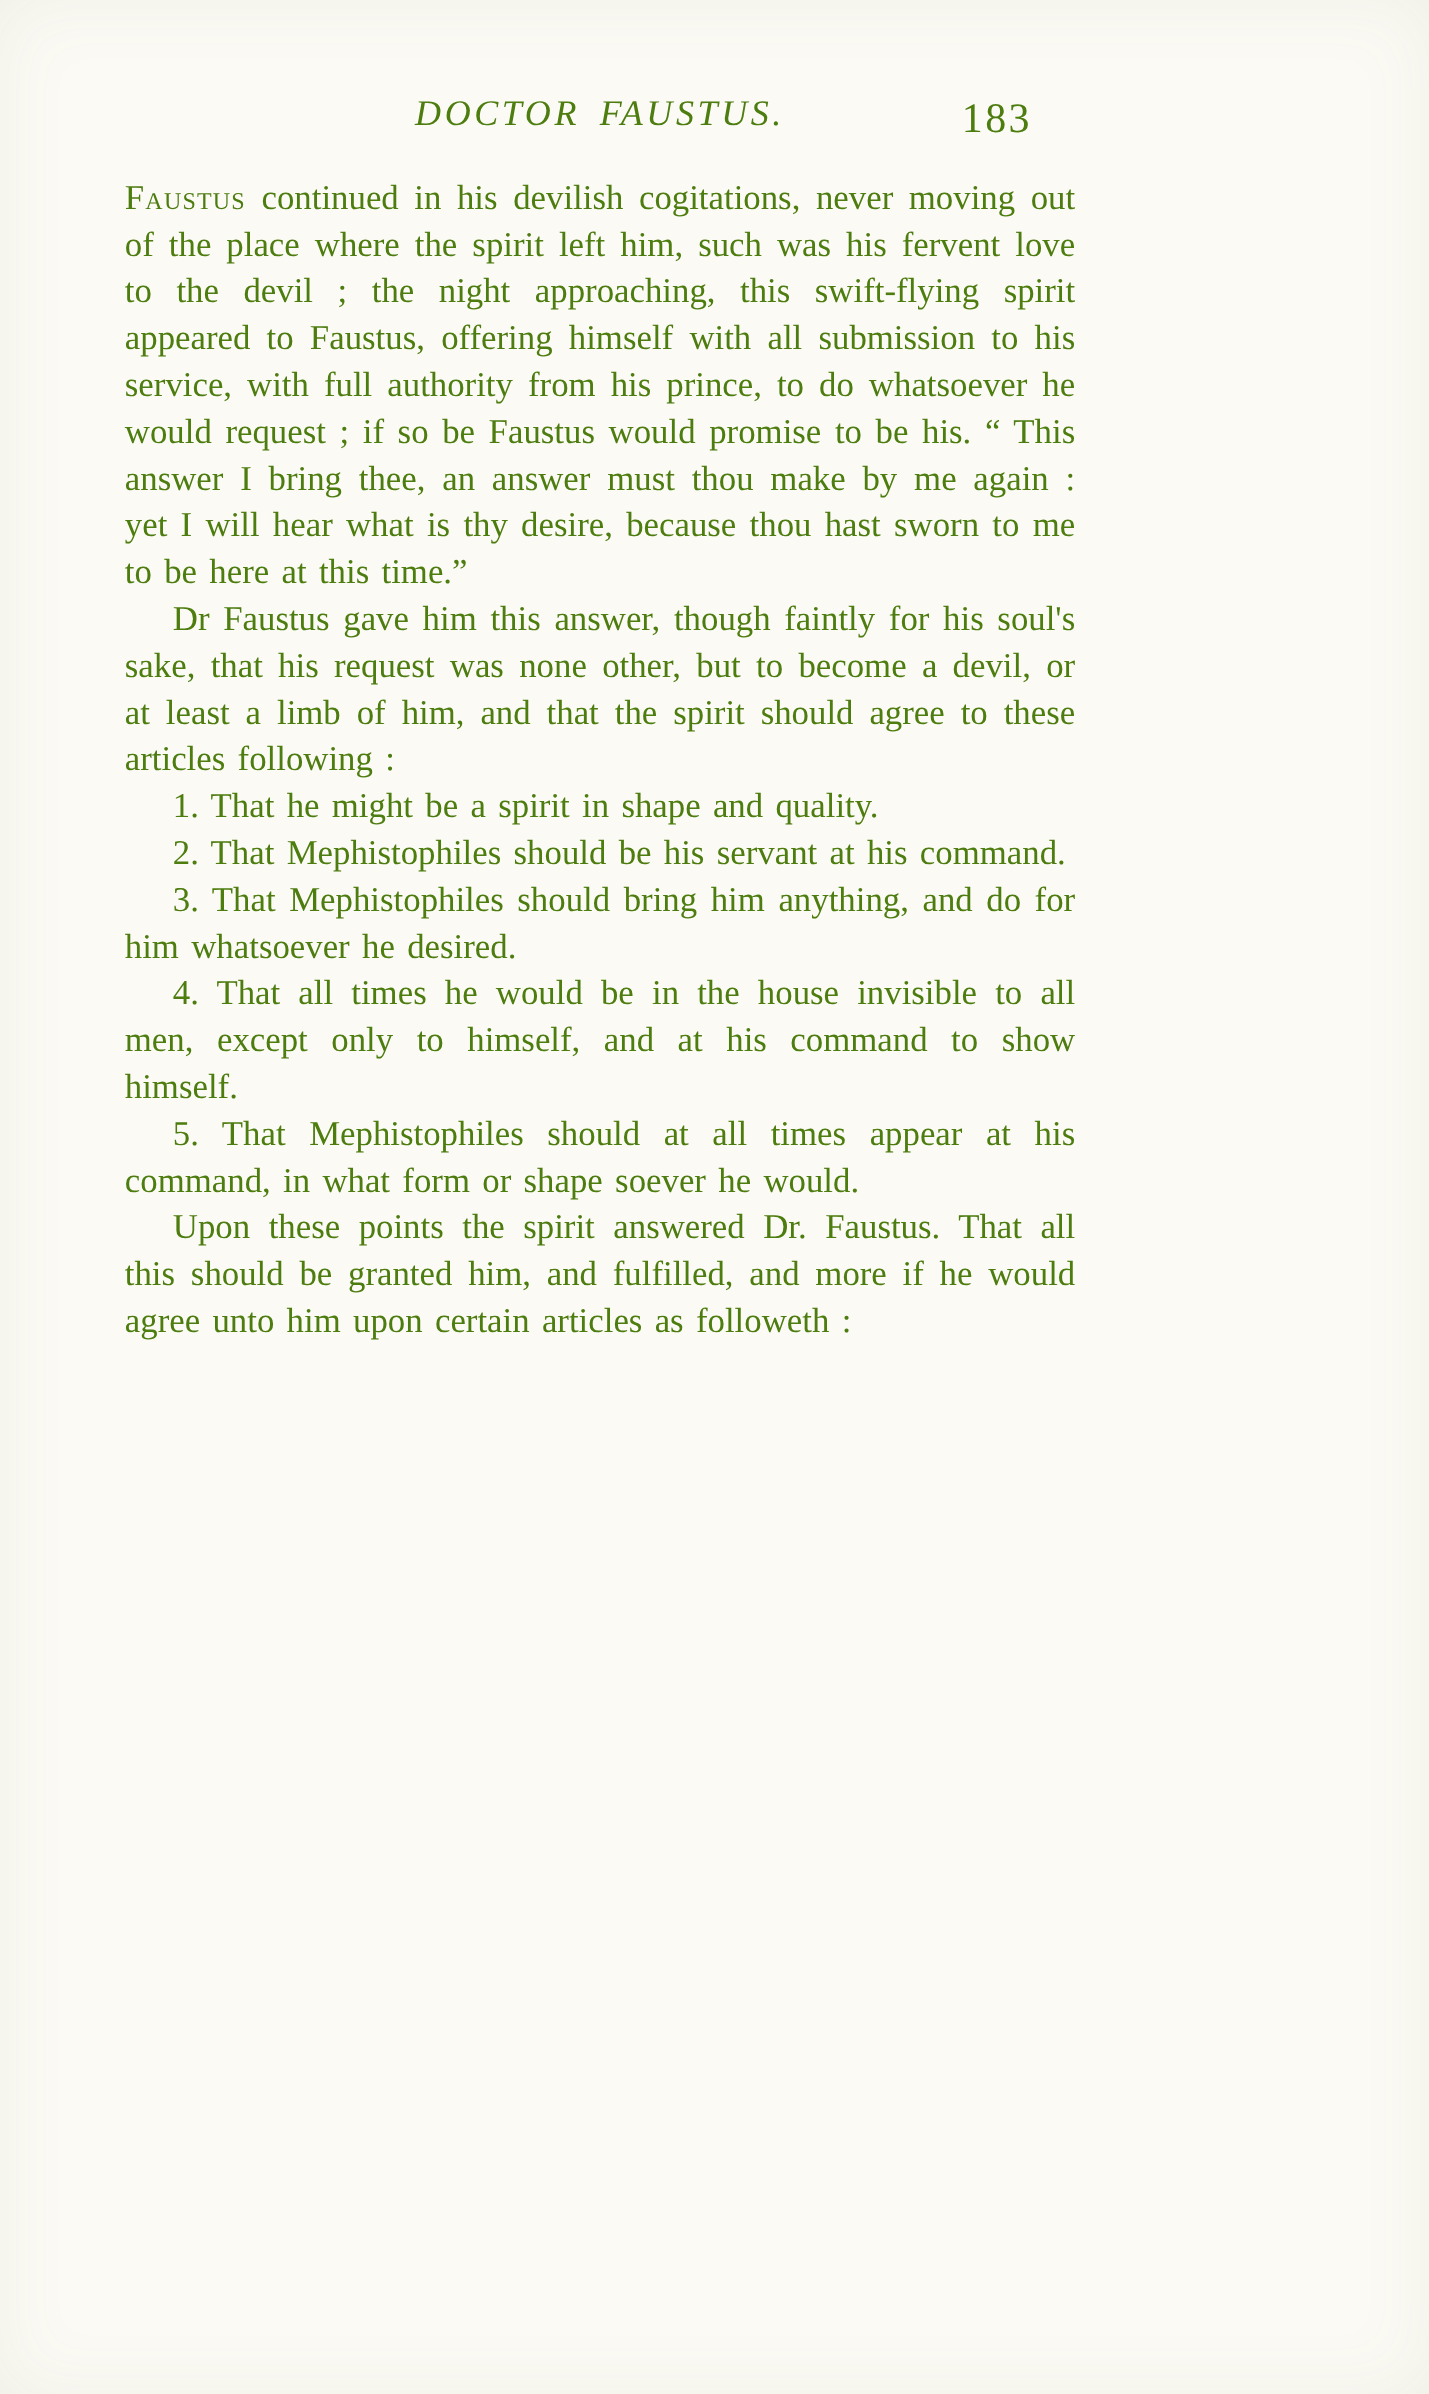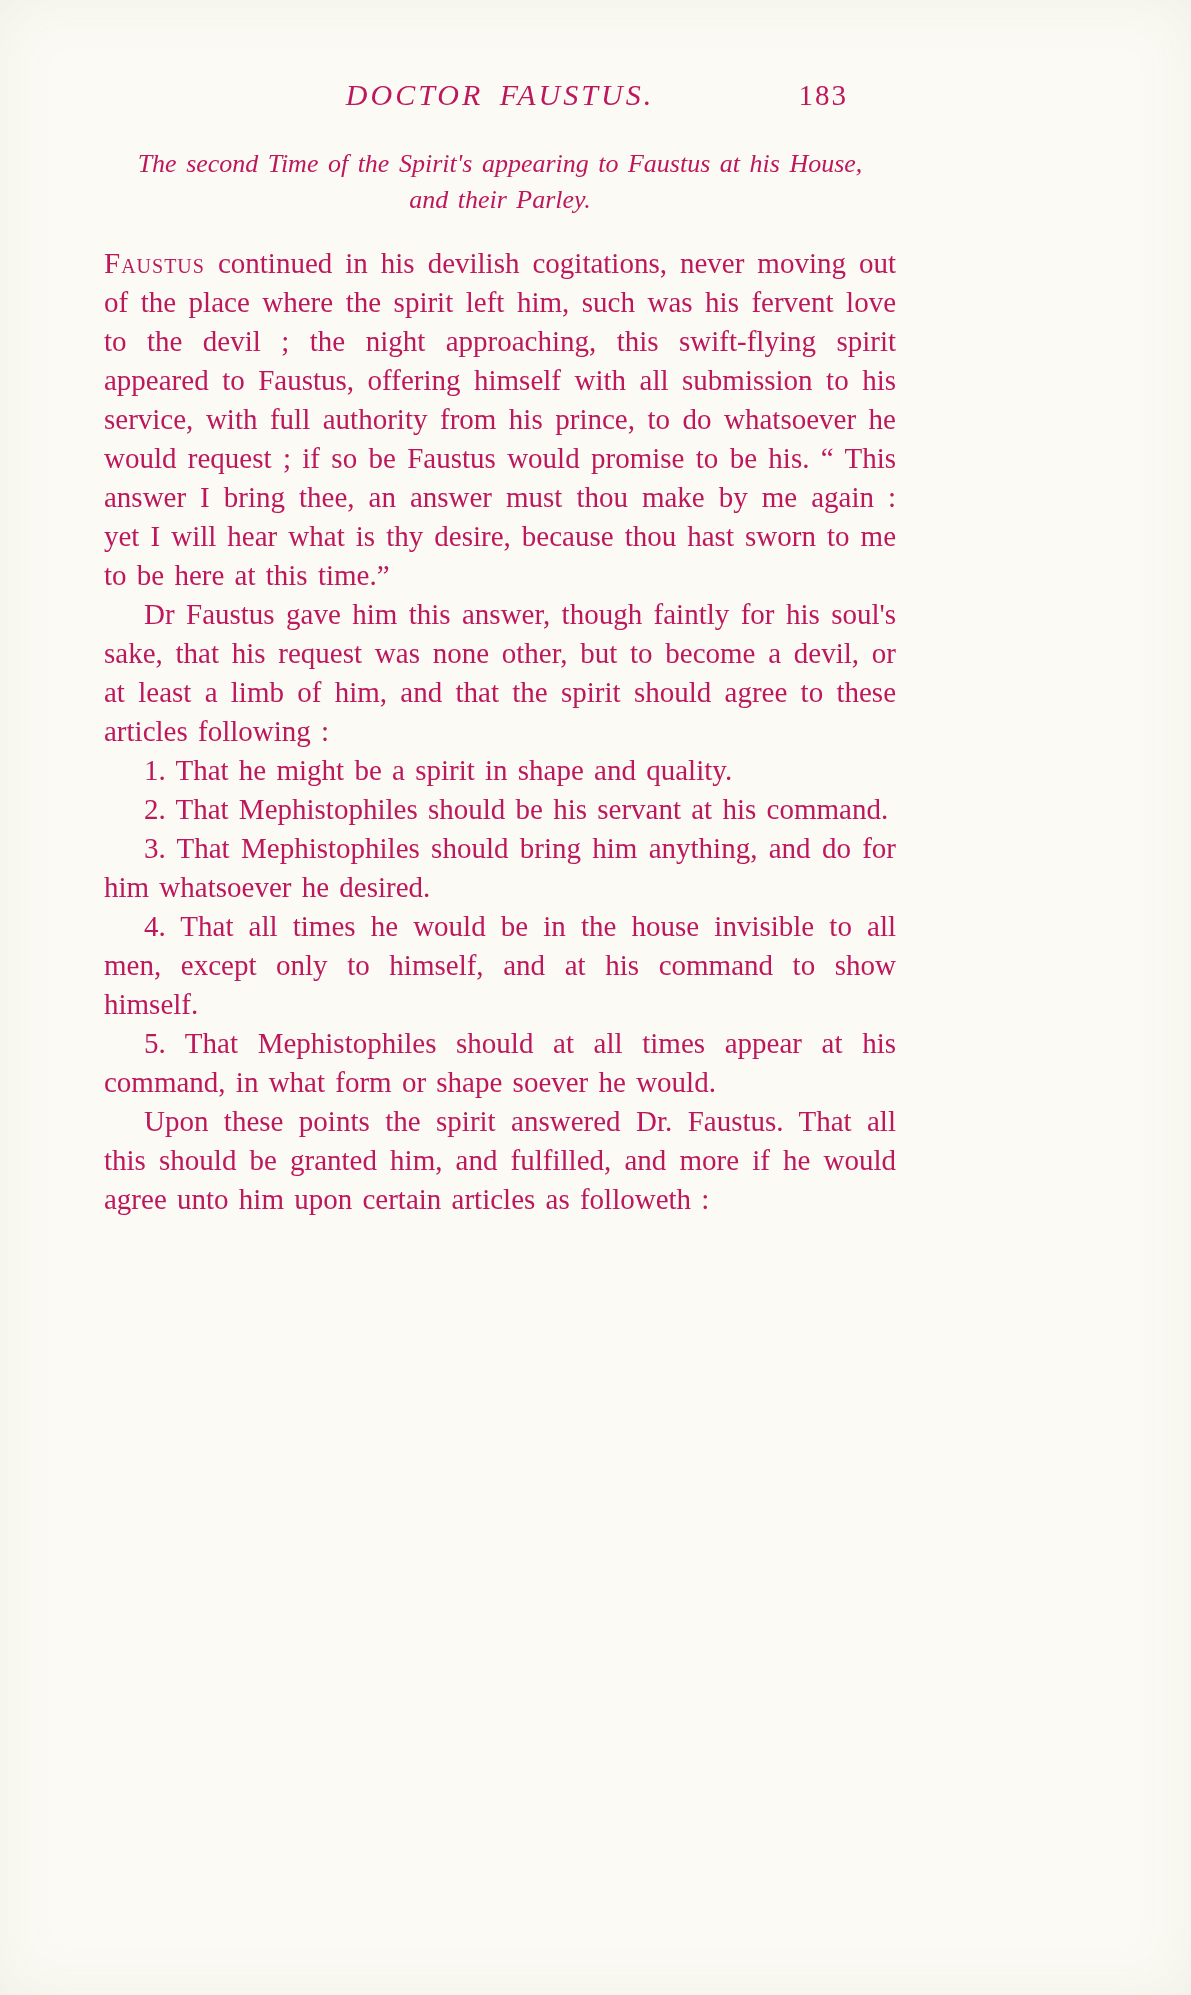--- a/index.html
+++ b/index.html
@@ -8,21 +8,21 @@
     background: #d8d5cc;
   }
   .page {
     position: relative;
     width: 1191px;
     height: 1995px;
     margin: 0 auto;
     background: #fbfaf4;
     box-shadow: inset 0 0 60px rgba(120,110,90,0.08);
     font-family: "Liberation Serif", "DejaVu Serif", serif;
-    color: #be185d;
+    color: #4d7c0f;
     overflow: hidden;
   }
   .text-block {
     position: absolute;
     left: 104px;
     top: 78px;
     width: 792px;
   }
   .running-head-row {
     position: relative;
@@ -31,23 +31,23 @@
   .running-head {
     display: block;
     text-align: center;
     font-style: italic;
     font-size: 30px;
     letter-spacing: 3px;
     word-spacing: 6px;
   }
   .page-number {
     position: absolute;
-    right: 48px;
+    right: 36px;
     top: 1px;
-    font-size: 29px;
+    font-size: 35px;
     font-style: normal;
     letter-spacing: 2px;
   }
   .body-text {
     font-size: 29px;
     line-height: 39px;
     text-align: justify;
     word-spacing: 3px;
   }
   p {
@@ -94,24 +94,20 @@
 
     <div class="running-head-row">
       <span class="running-head">DOCTOR FAUSTUS.</span>
       <span class="page-number">183</span>
     </div>
 
     <div class="body-text">
 
 
 
-      <div class="chapter-subtitle">
-        <span>The second Time of the Spirit's appearing to Faustus at his House,</span><br>
-        <span>and their Parley.</span>
-      </div>
 
       <div class="main-text">
 
         <p class="first-para"><span class="smallcaps">Faustus</span><span> continued in his devilish cogitations, never moving out of the place where the spirit left him, such was his fervent love to the devil ; the night approaching, this swift-flying spirit appeared to Faustus, offering himself with all submission to his service, with full authority from his prince, to do whatsoever he would request ; if so be Faustus would promise to be his.  “ This answer I bring thee, an answer must thou make by me again : yet I will hear what is thy desire, because thou hast sworn to me to be here at this time.”</span></p>
 
         <p class="indent">Dr Faustus gave him this answer, though faintly for his soul's sake, that his request was none other, but to become a devil, or at least a limb of him, and that the spirit should agree to these articles following :</p>
 
         <p class="indent">1. That he might be a spirit in shape and quality.</p>
 
         <p class="indent">2. That Mephistophiles should be his servant at his command.</p>

